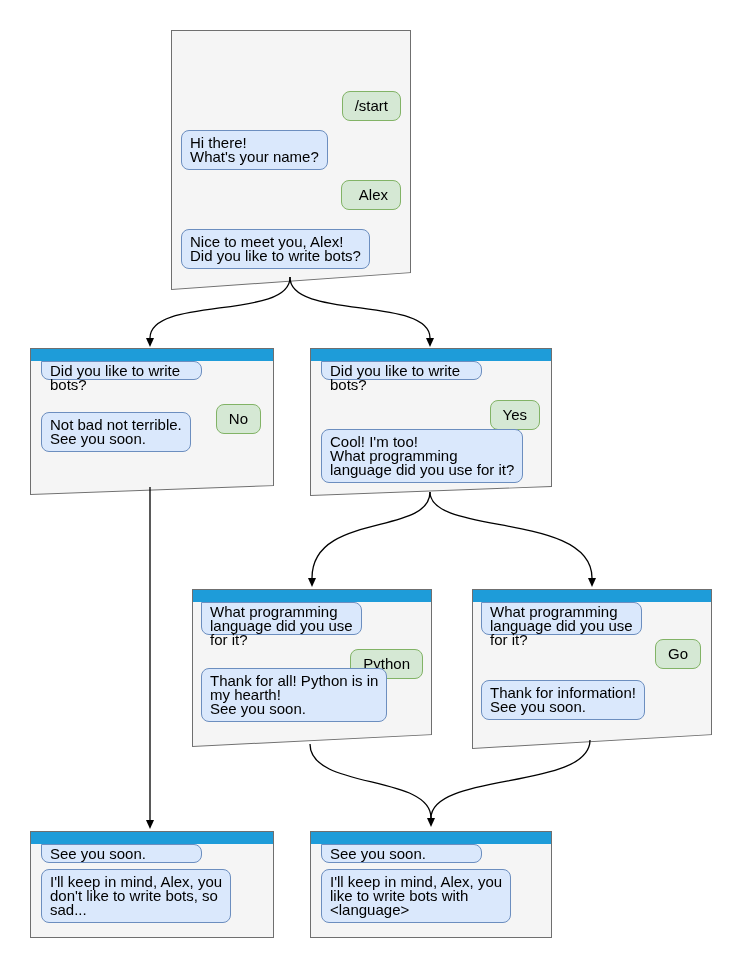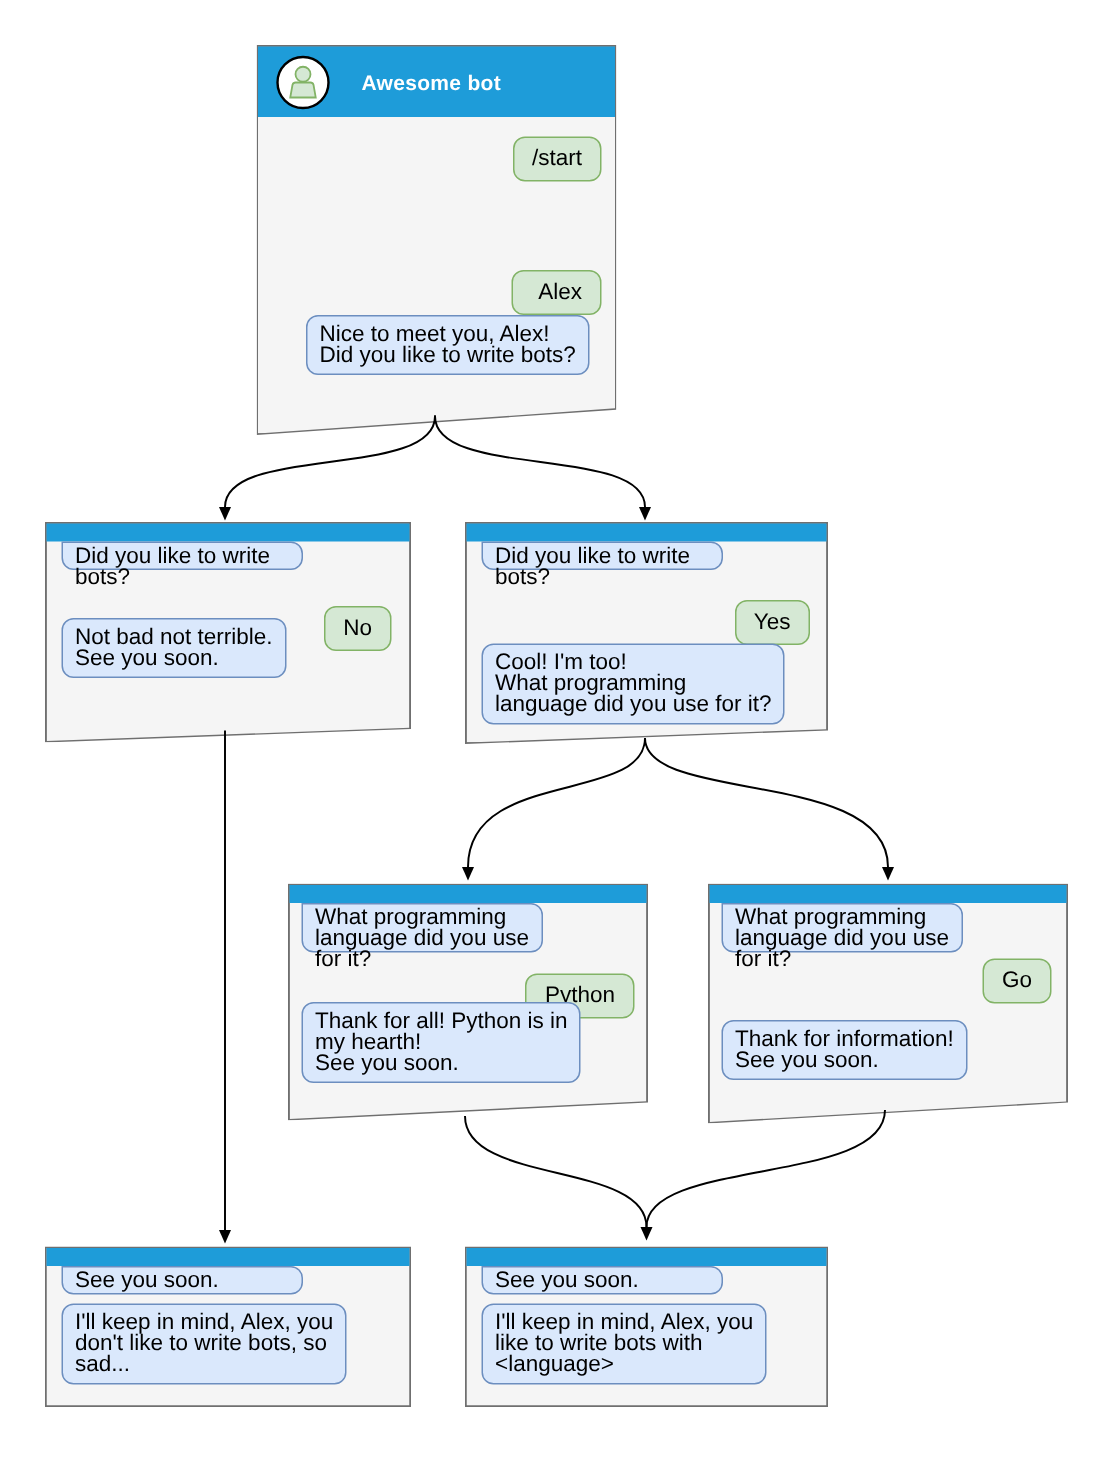--- a/index.html
+++ b/index.html
@@ -30,31 +30,25 @@
   .edges path.head{fill:#000;stroke:none;}
 </style>
 </head>
 <body>
 
 <div class="canvas" style="--header-blue: #1e9cd9; --bot-bg: #dae8fc; --bot-border: #6c8ebf; --user-bg: #d5e8d4; --user-border: #82b366;">
 
   <div class="window" style="left:171px;top:30px;width:240px;height:260px;--br:93.5%;">
     <div class="layer-border"></div>
     <div class="layer-bg"></div>
-    <div class="w-header tall">
-      <svg class="avatar" viewBox="0 0 38 38">
-        <circle cx="19" cy="19" r="17" fill="#ffffff" stroke="#000000" stroke-width="1.6"></circle>
-        <circle cx="19" cy="13.5" r="5" fill="#d5e8d4" stroke="#82b366" stroke-width="1.2"></circle>
-        <path d="M10.5 29 L12 20.5 Q12.5 19 14 19 L24 19 Q25.5 19 26 20.5 L27.5 29 Z" fill="#d5e8d4" stroke="#82b366" stroke-width="1.2"></path>
-      </svg>
-      <span class="w-title">Awesome bot</span>
-    </div>
     <div class="bubble user" style="right:10px;top:61px;">/start</div>
+    <div class="bubble bot" style="left:10px;top:100px;">Hi there!
+What's your name?</div>
     <div class="bubble user" style="right:10px;top:150px;padding-left:17px;">Alex</div>
-    <div class="bubble bot" style="left:10px;top:180px;margin-left:23px;">Nice to meet you, Alex!
+    <div class="bubble bot" style="left:10px;top:199px;">Nice to meet you, Alex!
 Did you like to write bots?</div>
   </div>
 
   <div class="window" style="left:30px;top:348px;width:244px;height:147px;--br:93.9%;">
     <div class="layer-border"></div>
     <div class="layer-bg"></div>
     <div class="w-header slim"></div>
     <div class="bubble bot headline" style="left:11px;top:13px;width:161px;">Did you like to write bots?</div>
     <div class="bubble user" style="right:13px;top:56px;">No</div>
     <div class="bubble bot" style="left:11px;top:64px;">Not bad not terrible.

